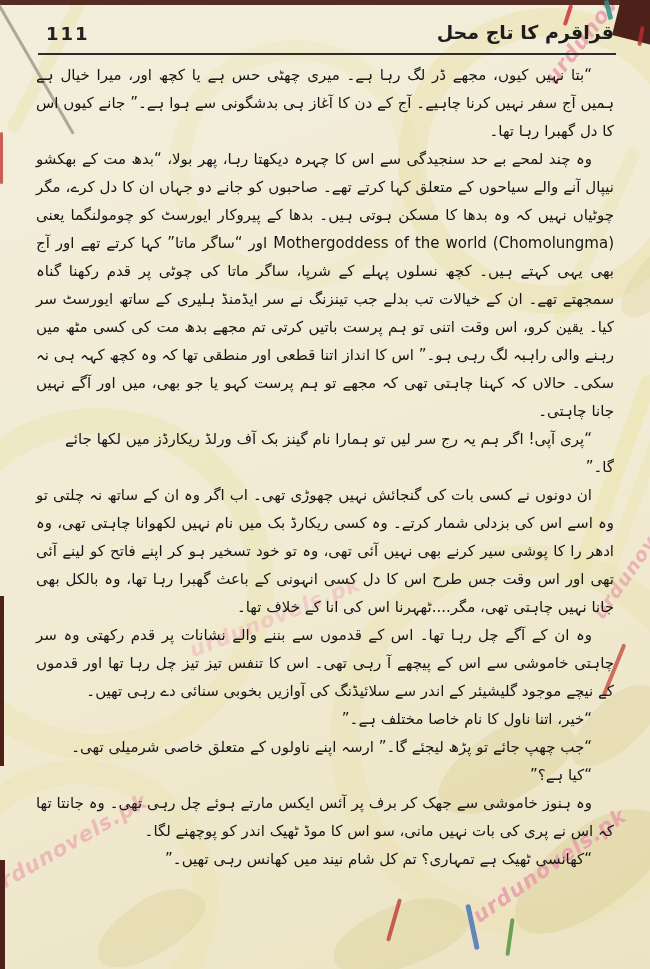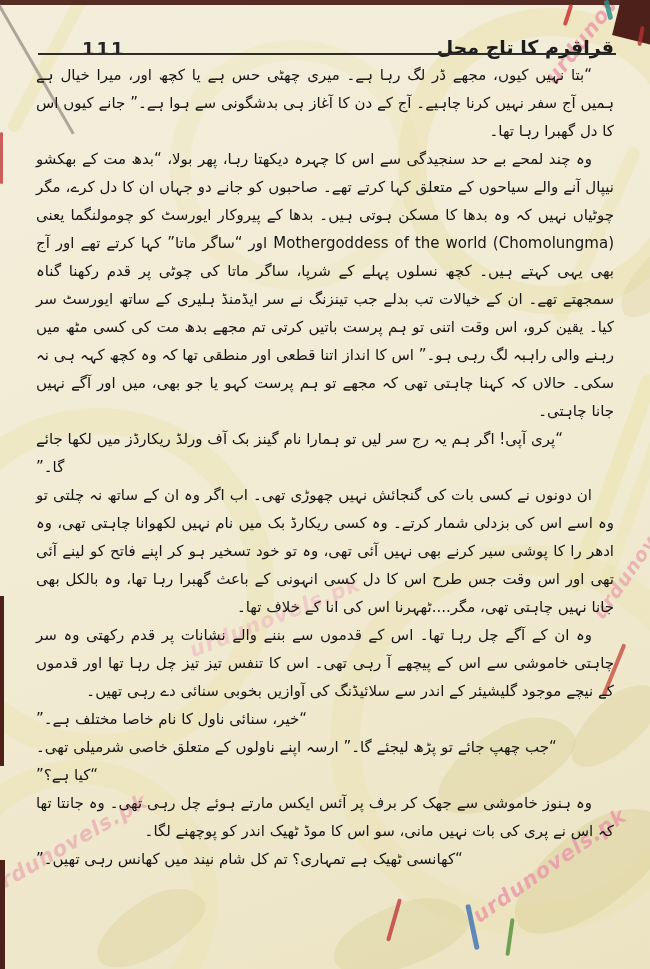--- a/index.html
+++ b/index.html
@@ -53,40 +53,40 @@
   #mark-red-left{left:0;top:132px;width:3px;height:52px;background:#c23a3a;opacity:.8;}
   #mark-red-top{left:566px;top:4px;width:4px;height:22px;background:#cc3333;transform:rotate(18deg);opacity:.85;}
   #mark-teal-top{left:606px;top:0;width:5px;height:20px;background:#2e8f86;transform:rotate(-14deg);opacity:.85;}
   #mark-red-top2{left:639px;top:26px;width:4px;height:20px;background:#b53030;transform:rotate(10deg);opacity:.8;}
   #mark-red-bottom{left:392px;top:898px;width:4px;height:44px;background:#c23a3a;transform:rotate(16deg);opacity:.8;}
   #mark-blue-bottom{left:470px;top:904px;width:5px;height:46px;background:#3f6fb5;transform:rotate(-12deg);opacity:.8;}
   #mark-green-bottom{left:508px;top:918px;width:4px;height:38px;background:#4f8f3a;transform:rotate(8deg);opacity:.8;}
   #mark-red-right{left:612px;top:642px;width:4px;height:56px;background:#c0392b;transform:rotate(22deg);opacity:.7;}
 
   
-  .header{position:absolute;left:38px;right:36px;top:36px;height:26px;z-index:3;margin-left:36px;}
+  .header{position:absolute;left:38px;right:36px;top:21px;height:26px;z-index:3;}
   .page-number{
     position:absolute;left:8px;top:2px;
     font-family:"DejaVu Sans",sans-serif;font-weight:bold;font-size:18px;
     color:#222;letter-spacing:2px;
   }
   .book-title{
     position:absolute;right:0;top:0;direction:rtl;
     font-weight:bold;font-size:19px;color:#1d1d1d;
   }
   .header-rule{position:absolute;left:38px;right:34px;top:53px;height:2px;background:#2e2c29;z-index:3;}
 
   
   .body-text{
     position:absolute;left:36px;right:36px;top:61px;bottom:6px;z-index:2;
     direction:rtl;text-align:justify;
     font-size:15px;line-height:28px;color:#161616;
   }
   .body-text p{margin:0;text-indent:22px;}
-  .body-text p.dialogue{text-align:left;}
+  .body-text p.dialogue{text-align:right;}
 </style>
 </head>
 <body>
 
 <div class="page">
 
   <div class="deco arc" id="arc1"></div>
   <div class="deco arc" id="arc2"></div>
   <div class="deco arc" id="arc3"></div>
   <div class="deco arc" id="arc4"></div>
@@ -127,21 +127,21 @@
     <span class="book-title">قراقرم کا تاج محل</span>
   </div>
   <div class="header-rule"></div>
 
   <div class="body-text">
     <p>“بتا نہیں کیوں، مجھے ڈر لگ رہا ہے۔ میری چھٹی حس ہے یا کچھ اور، میرا خیال ہے ہمیں آج سفر نہیں کرنا چاہیے۔ آج کے دن کا آغاز ہی بدشگونی سے ہوا ہے۔” جانے کیوں اس کا دل گھبرا رہا تھا۔</p>
     <p>وہ چند لمحے بے حد سنجیدگی سے اس کا چہرہ دیکھتا رہا، پھر بولا، “بدھ مت کے بھکشو نیپال آنے والے سیاحوں کے متعلق کہا کرتے تھے۔ صاحبوں کو جانے دو جہاں ان کا دل کرے، مگر چوٹیاں نہیں کہ وہ بدھا کا مسکن ہوتی ہیں۔ بدھا کے پیروکار ایورسٹ کو چومولنگما یعنی Mothergoddess of the world (Chomolungma) اور “ساگر ماتا” کہا کرتے تھے اور آج بھی یہی کہتے ہیں۔ کچھ نسلوں پہلے کے شرپا، ساگر ماتا کی چوٹی پر قدم رکھنا گناہ سمجھتے تھے۔ ان کے خیالات تب بدلے جب تینزنگ نے سر ایڈمنڈ ہلیری کے ساتھ ایورسٹ سر کیا۔ یقین کرو، اس وقت اتنی تو ہم پرست باتیں کرتی تم مجھے بدھ مت کی کسی مٹھ میں رہنے والی راہبہ لگ رہی ہو۔” اس کا انداز اتنا قطعی اور منطقی تھا کہ وہ کچھ کہہ ہی نہ سکی۔ حالاں کہ کہنا چاہتی تھی کہ مجھے تو ہم پرست کہو یا جو بھی، میں اور آگے نہیں جانا چاہتی۔</p>
     <p class="dialogue">“پری آپی! اگر ہم یہ رج سر لیں تو ہمارا نام گینز بک آف ورلڈ ریکارڈز میں لکھا جائے گا۔”</p>
     <p>ان دونوں نے کسی بات کی گنجائش نہیں چھوڑی تھی۔ اب اگر وہ ان کے ساتھ نہ چلتی تو وہ اسے اس کی بزدلی شمار کرتے۔ وہ کسی ریکارڈ بک میں نام نہیں لکھوانا چاہتی تھی، وہ ادھر را کا پوشی سیر کرنے بھی نہیں آئی تھی، وہ تو خود تسخیر ہو کر اپنے فاتح کو لینے آئی تھی اور اس وقت جس طرح اس کا دل کسی انہونی کے باعث گھبرا رہا تھا، وہ بالکل بھی جانا نہیں چاہتی تھی، مگر....ٹھہرنا اس کی انا کے خلاف تھا۔</p>
     <p>وہ ان کے آگے چل رہا تھا۔ اس کے قدموں سے بننے والے نشانات پر قدم رکھتی وہ سر چاہتی خاموشی سے اس کے پیچھے آ رہی تھی۔ اس کا تنفس تیز تیز چل رہا تھا اور قدموں کے نیچے موجود گلیشیئر کے اندر سے سلائیڈنگ کی آوازیں بخوبی سنائی دے رہی تھیں۔</p>
-    <p class="dialogue">“خیر، سنائی ناول کا نام خاصا مختلف ہے۔”</p>
+    <p class="dialogue">“خیر، اتنا ناول کا نام خاصا مختلف ہے۔”</p>
     <p class="dialogue">“جب چھپ جائے تو پڑھ لیجئے گا۔” ارسہ اپنے ناولوں کے متعلق خاصی شرمیلی تھی۔</p>
     <p class="dialogue">“کیا ہے؟”</p>
     <p>وہ ہنوز خاموشی سے جھک کر برف پر آئس ایکس مارتے ہوئے چل رہی تھی۔ وہ جانتا تھا کہ اس نے پری کی بات نہیں مانی، سو اس کا موڈ ٹھیک اندر کو پوچھنے لگا۔</p>
     <p class="dialogue">“کھانسی ٹھیک ہے تمہاری؟ تم کل شام نیند میں کھانس رہی تھیں۔”</p>
 
   </div>
 
 </div>
 
 </body></html>

